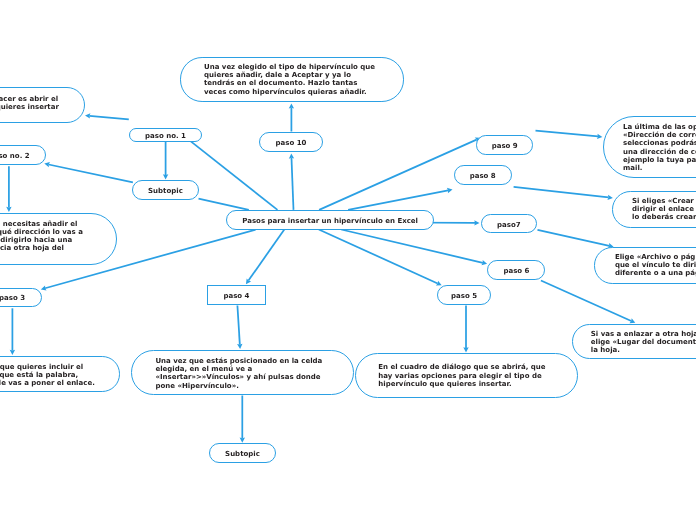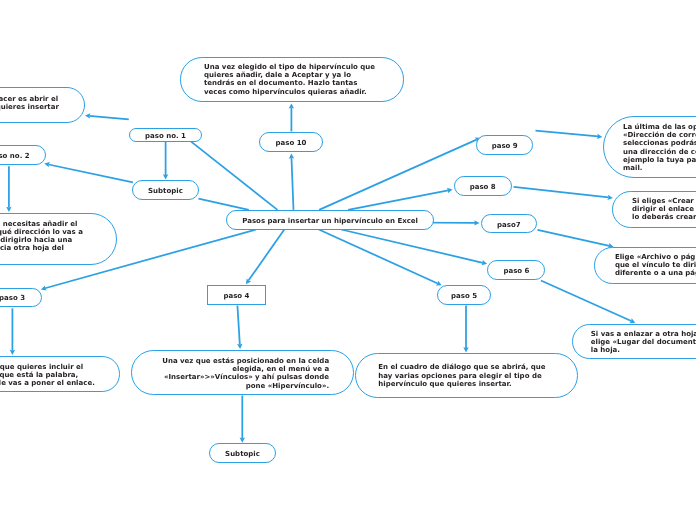--- a/index.html
+++ b/index.html
@@ -159,21 +159,21 @@
     <div class="node para" style="left: 603.4px; top: 115.5px; width: 197.1px; height: 62px; border-radius: 31px;">
       <div class="lines" style="padding: 0px 18.6px; transform: translateY(0.9px);">
         <span class="ln">La última de las opciones es</span>
         <span class="ln">«Dirección de correo electrónico», si la</span>
         <span class="ln">seleccionas podrás hacer que te dirija a</span>
         <span class="ln">una dirección de correo, por</span>
         <span class="ln">ejemplo la tuya para que te envíen un</span>
         <span class="ln">mail.</span>
       </div>
     </div>
-    <div class="node pill" style="left: 453.9px; top: 176px; width: 57.7px; height: 19.8px; border-radius: 9.9px;">
+    <div class="node pill" style="left: 453.9px; top: 165px; width: 57.7px; height: 19.8px; border-radius: 9.9px;">
       <span>paso 8</span>
     </div>
     <div class="node para" style="left: 612.2px; top: 190.7px; width: 212px; height: 36.9px; border-radius: 18.45px;">
       <div class="lines" style="padding: 0px 18.8px; transform: translateY(0.3px);">
         <span class="ln">Si eliges «Crear nuevo documento» podrás</span>
         <span class="ln">dirigir el enlace a un documento nuevo que</span>
         <span class="ln">lo deberás crear en ese momento.</span>
       </div>
     </div>
     <div class="node pill" style="left: 480.9px; top: 213.7px; width: 55.9px; height: 19.8px; border-radius: 9.9px;">
@@ -202,21 +202,21 @@
     <div class="node para" style="left: 355.4px; top: 353.2px; width: 222.9px; height: 45.2px; border-radius: 22.6px;">
       <div class="lines" style="padding: 0px 21.9px; transform: translateY(0.1px);">
         <span class="ln">En el cuadro de diálogo que se abrirá, que</span>
         <span class="ln">hay varias opciones para elegir el tipo de</span>
         <span class="ln">hipervínculo que quieres insertar.</span>
       </div>
     </div>
     <div class="node pill" style="left: 207.3px; top: 285px; width: 58.3px; height: 19.9px; border-radius: 0;">
       <span>paso 4</span>
     </div>
-    <div class="node para" style="left: 130.5px; top: 349.9px; width: 223.5px; height: 44.9px; border-radius: 22.45px; text-align: right;">
+    <div class="node para" style="left: 130.5px; top: 349.9px; width: 223.5px; height: 44.9px; border-radius: 22.45px;">
       <div class="lines" style="padding: 0px 23.9px; transform: translateY(0.6px);">
         <span class="ln">Una vez que estás posicionado en la celda</span>
         <span class="ln">elegida, en el menú ve a</span>
         <span class="ln">«Insertar»&gt;»Vínculos» y ahí pulsas donde</span>
         <span class="ln">pone «Hipervínculo».</span>
       </div>
     </div>
     <div class="node pill" style="left: 209.2px; top: 442.9px; width: 66.6px; height: 20px; border-radius: 10px;">
       <span>Subtopic</span>
     </div>

